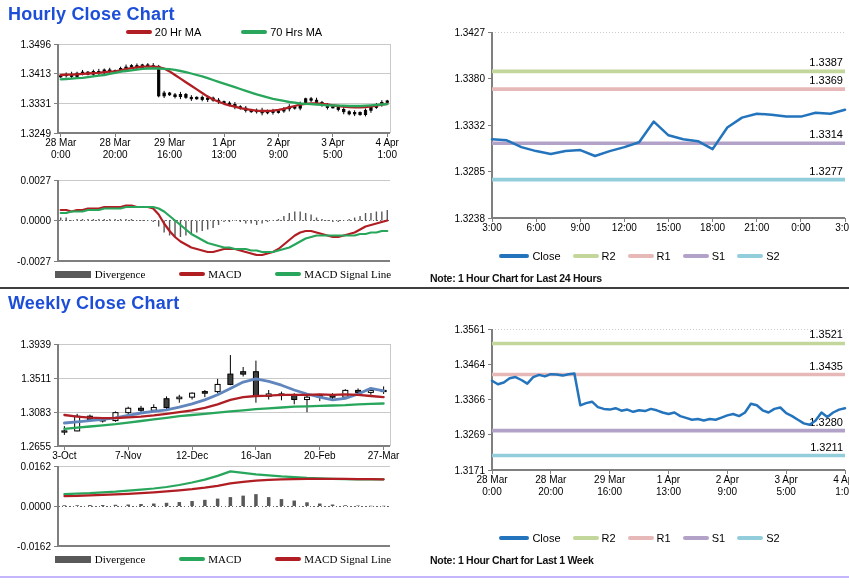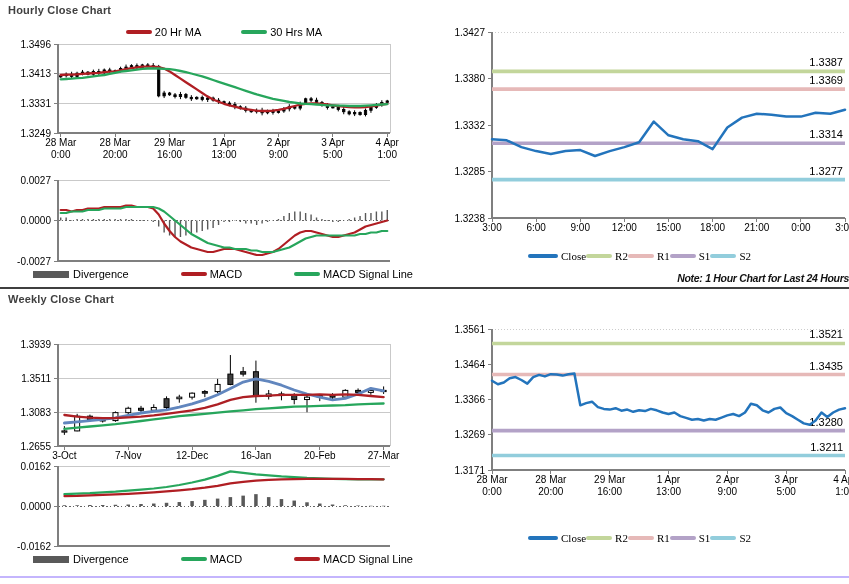--- a/index.html
+++ b/index.html
@@ -1,46 +1,46 @@
 <!DOCTYPE html>
 <html><head>
 <meta charset="utf-8">
 <style>
   html,body{margin:0;padding:0;background:#fff;}
   body{width:849px;height:584px;font-family:"Liberation Sans",sans-serif;color:#000;}
   .page{position:relative;width:849px;height:584px;overflow:hidden;background:#fff;}
   .section{position:absolute;left:0;width:849px;}
   #sec-hourly{top:0;height:287px;border-bottom:2px solid #3f3f3f;}
   #sec-weekly{top:289px;height:287px;border-bottom:2px solid #c4b5fd;}
-  .chart-title{position:absolute;left:8px;top:4px;font-size:11px;font-weight:bold;color:#404040;letter-spacing:.2px;text-align:center;}
+  .chart-title{position:absolute;left:8px;top:4px;font-size:18px;font-weight:bold;color:#1d4ed8;letter-spacing:.2px;text-align:center;}
   .legend{position:absolute;display:flex;align-items:center;justify-content:center;font-size:11px;color:#000;}
   .legend .li{display:flex;align-items:center;white-space:nowrap;}
   .sw{display:inline-block;width:26px;height:4px;border-radius:2px;margin-right:3px;}
   .sw-close{width:30px;}
   .sw-bar{display:inline-block;width:36px;height:7px;margin-right:4px;}
-  .note{position:absolute;width:419px;text-align:right;font-size:10.5px;font-weight:bold;letter-spacing:-0.3px;color:#111;font-style:italic;}
+  .note{position:absolute;width:419px;text-align:left;font-size:10.5px;font-weight:bold;letter-spacing:-0.3px;color:#111;}
   svg{position:absolute;font-family:"Liberation Sans",sans-serif;}
-  .g40{gap:40px;} .g34{gap:52px;} .g12{font-family:Liberation Serif, serif;}
+  .g40{gap:40px;} .g34{gap:34px;font-family:Liberation Serif, serif;} .g12{gap:12px;}
 </style>
 </head>
 <body>
 
 <div class="page">
 
   <div class="section" id="sec-hourly">
     <div class="chart-title">Hourly Close Chart</div>
 
     <div class="legend g40" style="left:58px;top:26px;width:332px;">
       <span class="li">
           <i class="sw" style="background: rgb(176, 30, 35);"></i>
           <span>20 Hr MA</span>
         </span>
       <span class="li">
           <i class="sw" style="background: rgb(39, 166, 92);"></i>
-          <span>30 Hrs MA</span>
+          <span>70 Hrs MA</span>
         </span>
     </div>
 
     <svg id="svg-hprice" style="left:0;top:37px;" width="420" height="134">
         <line x1="58" y1="7" x2="390" y2="7" stroke="#c9c9c9" stroke-width="1" shape-rendering="crispEdges"></line>
         <line x1="54" y1="7" x2="58" y2="7" stroke="#7f7f7f" stroke-width="1" shape-rendering="crispEdges"></line>
         <text x="51" y="10.5" font-size="10" text-anchor="end" fill="#000">1.3496</text>
         <line x1="58" y1="36.666666666666664" x2="390" y2="36.666666666666664" stroke="#c9c9c9" stroke-width="1" shape-rendering="crispEdges"></line>
         <line x1="54" y1="36.666666666666664" x2="58" y2="36.666666666666664" stroke="#7f7f7f" stroke-width="1" shape-rendering="crispEdges"></line>
         <text x="51" y="40.166666666666664" font-size="10" text-anchor="end" fill="#000">1.3413</text>
@@ -571,15 +571,16 @@
         </span>
       <span class="li">
           <i class="sw" style="background: rgb(179, 162, 199);"></i>
           <span>S1</span>
         </span>
       <span class="li">
           <i class="sw" style="background: rgb(146, 205, 220);"></i>
           <span>S2</span>
         </span>
     </div>
+    <div class="note" style="left:430px;top:265px;">Note: 1 Hour Chart for Last 1 Week</div>
   </div>
 
 </div>
 
 </body></html>

